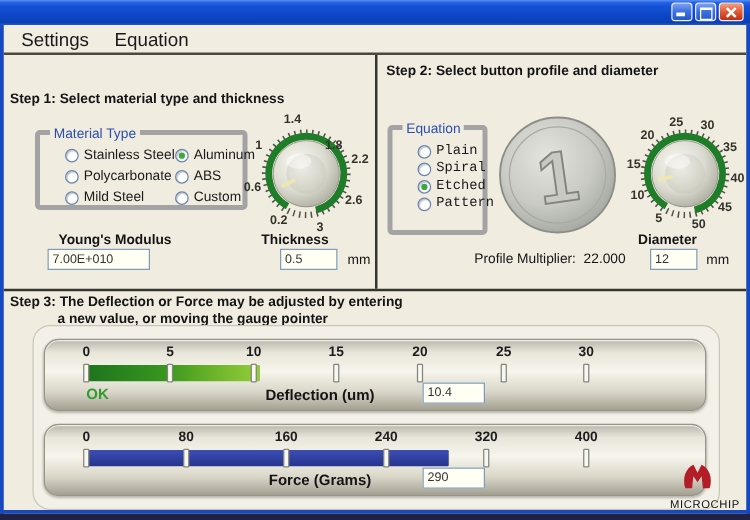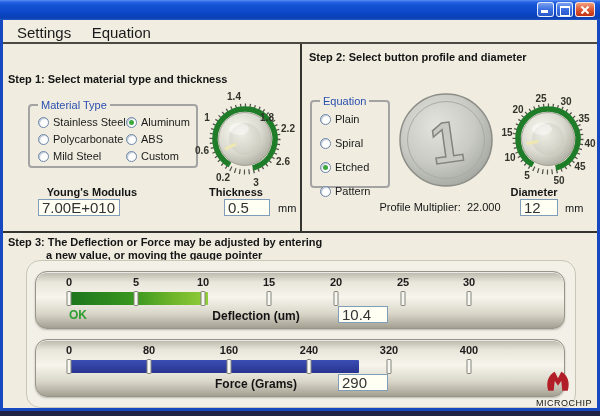--- a/index.html
+++ b/index.html
@@ -26,38 +26,38 @@
   
   .menubar{position:absolute;left:3px;top:20px;width:594px;height:22px;background:#f1eee1;}
   .menuitem{display:inline-block;margin-top:4px;padding:0 8px;font-size:15px;color:#1a1a1a;}
   .menuitem:first-child{margin-left:6px;}
   .sep-top{position:absolute;left:3px;top:42px;width:594px;height:2px;background:#4a4a42;}
   
   .vdiv{position:absolute;left:300px;top:44px;width:2px;height:187px;background:#35352f;}
   .hdiv{position:absolute;left:3px;top:231px;width:594px;height:2px;background:#35352f;}
   .step-header{position:absolute;font-size:11px;font-weight:bold;color:#141414;white-space:nowrap;}
   
-  .gbox{position:absolute;border:2px solid #a3a3a3;border-radius:4px;box-sizing:border-box;}
+  .gbox{position:absolute;border:4px solid #a3a3a3;border-radius:4px;box-sizing:border-box;padding-left:12px;}
   .gbox-label{position:absolute;top:-7px;left:8px;padding:0 3px;background:#f0ede0;
     font-size:11px;color:#2b4fae;white-space:nowrap;}
   .radio-grid{display:grid;grid-template-columns:88px auto;row-gap:5px;padding:10px 0 0 8px;}
-  .radio-col{display:grid;grid-template-columns:auto;row-gap:12px;padding:11px 0 0 8px;}
+  .radio-col{display:grid;grid-template-columns:auto;row-gap:2px;padding:11px 0 0 8px;font-family:Liberation Mono, monospace;}
   .radio-item{display:flex;align-items:center;gap:4px;font-size:11px;color:#1a1a1a;white-space:nowrap;cursor:default;}
   .radio{position:relative;width:11px;height:11px;border-radius:50%;background:#fff;
     border:1px solid #6b86a8;box-sizing:border-box;box-shadow:inset 1px 1px 1px rgba(90,110,140,.4);flex:0 0 auto;}
   .radio.selected::after{content:"";position:absolute;left:2px;top:2px;width:5px;height:5px;border-radius:50%;background:#3da83d;}
   
   .knob{position:absolute;width:76px;height:76px;}
   .klabel{position:absolute;transform:translate(-50%,-50%);font-size:10px;font-weight:bold;color:#33332b;white-space:nowrap;}
   .knob-pointer{position:absolute;left:38px;top:36.5px;width:26px;height:3px;transform-origin:0 50%;
     background:linear-gradient(90deg,transparent 0 10px,#eee8b0 10px 22px,transparent 22px);}
   
   .field-label{position:absolute;font-size:11px;font-weight:bold;color:#141414;text-align:center;white-space:nowrap;}
   .xpinput{position:absolute;height:17px;border:1px solid #7f9db9;background:#fffff4;
-    font-family:"Liberation Sans","DejaVu Sans",sans-serif;font-size:15px;color:#333;padding:0 0 0 3px;box-sizing:border-box;}
+    font-family:"Liberation Sans","DejaVu Sans",sans-serif;font-size:10px;color:#333;padding:0 0 0 3px;box-sizing:border-box;}
   .unit{position:absolute;font-size:11px;color:#141414;}
   .pm-line{position:absolute;font-size:11px;color:#141414;text-align:center;}
   
   .coin{position:absolute;left:398px;top:92px;width:96px;height:96px;}
   
   .step3-panel{position:absolute;left:26px;top:260px;width:548px;height:146px;border-radius:14px;
     background:#f3f1e7;border:1px solid #c9c6b8;}
   .gauge{position:absolute;left:35px;width:530px;height:58px;border-radius:12px;
     border:1px solid #97948a;box-sizing:border-box;
     background:linear-gradient(180deg,#b9b6aa 0%,#e8e5da 18%,#f7f5ec 45%,#d8d5c8 75%,#a39f91 100%);

